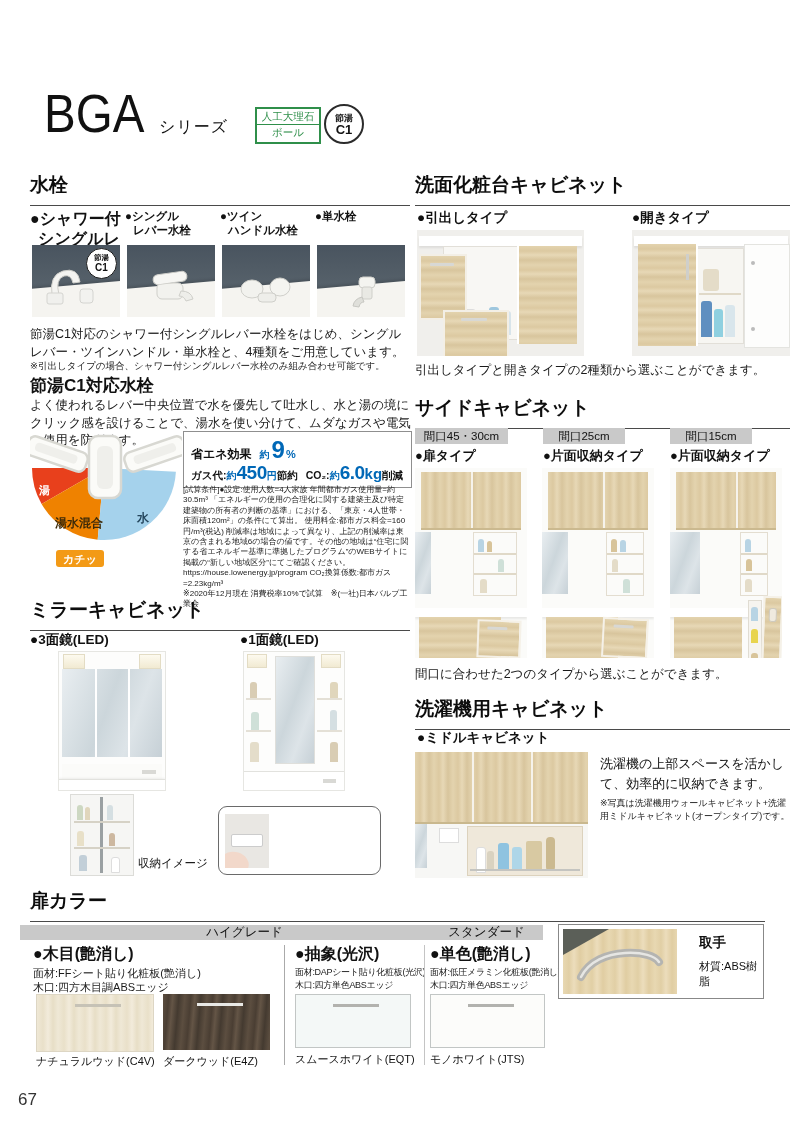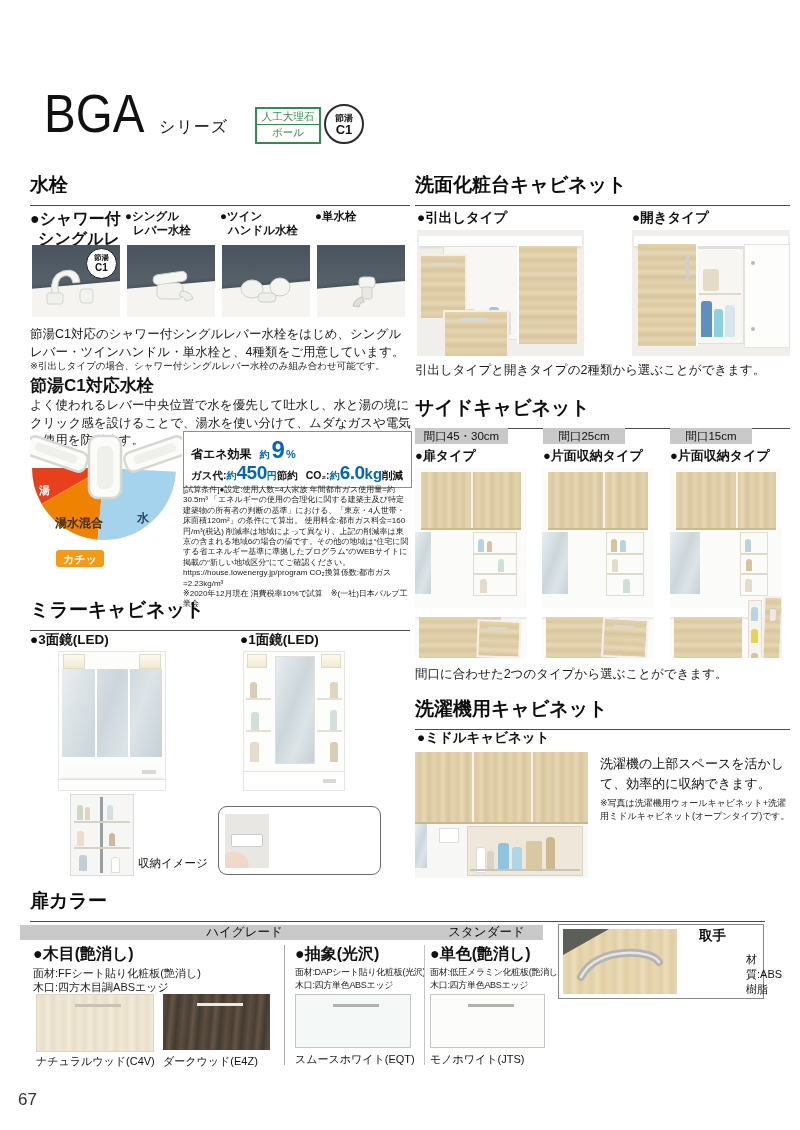--- a/index.html
+++ b/index.html
@@ -432,17 +432,17 @@
 <div class="ab" style="left:558px;top:924px;width:206px;height:75px;border:1px solid #888;background:#fff;display:flex;align-items:center;gap:22px;padding:4px;box-sizing:border-box;">
   <div style="position:relative;width:114px;height:65px;flex:none;overflow:hidden;background:repeating-linear-gradient(90deg,#e8d8b2 0px,#e1cfa5 6px,#ecddbc 11px,#e0cda2 17px,#e8d8b2 23px);">
     <svg width="114" height="65" viewBox="0 0 114 65" style="position:absolute;left:0;top:0;">
       <path d="M0 0 L46 0 L0 26 Z" fill="#5b5f58"></path>
       <path d="M18 48 C26 32 44 25 62 24 C80 23 92 27 96 33" fill="none" stroke="#b4b4b1" stroke-width="8" stroke-linecap="round"></path>
       <path d="M18 48 C26 32 44 25 62 24 C80 23 92 27 96 33" fill="none" stroke="#e6e6e3" stroke-width="2.5" stroke-linecap="round"></path>
     </svg>
   </div>
   <div>
     <div style="font-size:13.5px;font-weight:bold;">取手</div>
-    <div style="font-size:11px;margin-top:7px;margin-left:47px;">材質:ABS樹脂</div>
+    <div style="font-size:11px;margin-top:7px;">材質:ABS樹脂</div>
   </div>
 </div>
 
 <div class="ab" style="left:18px;top:1090px;font-size:17px;color:#333;">67</div>
 
 </body></html>

